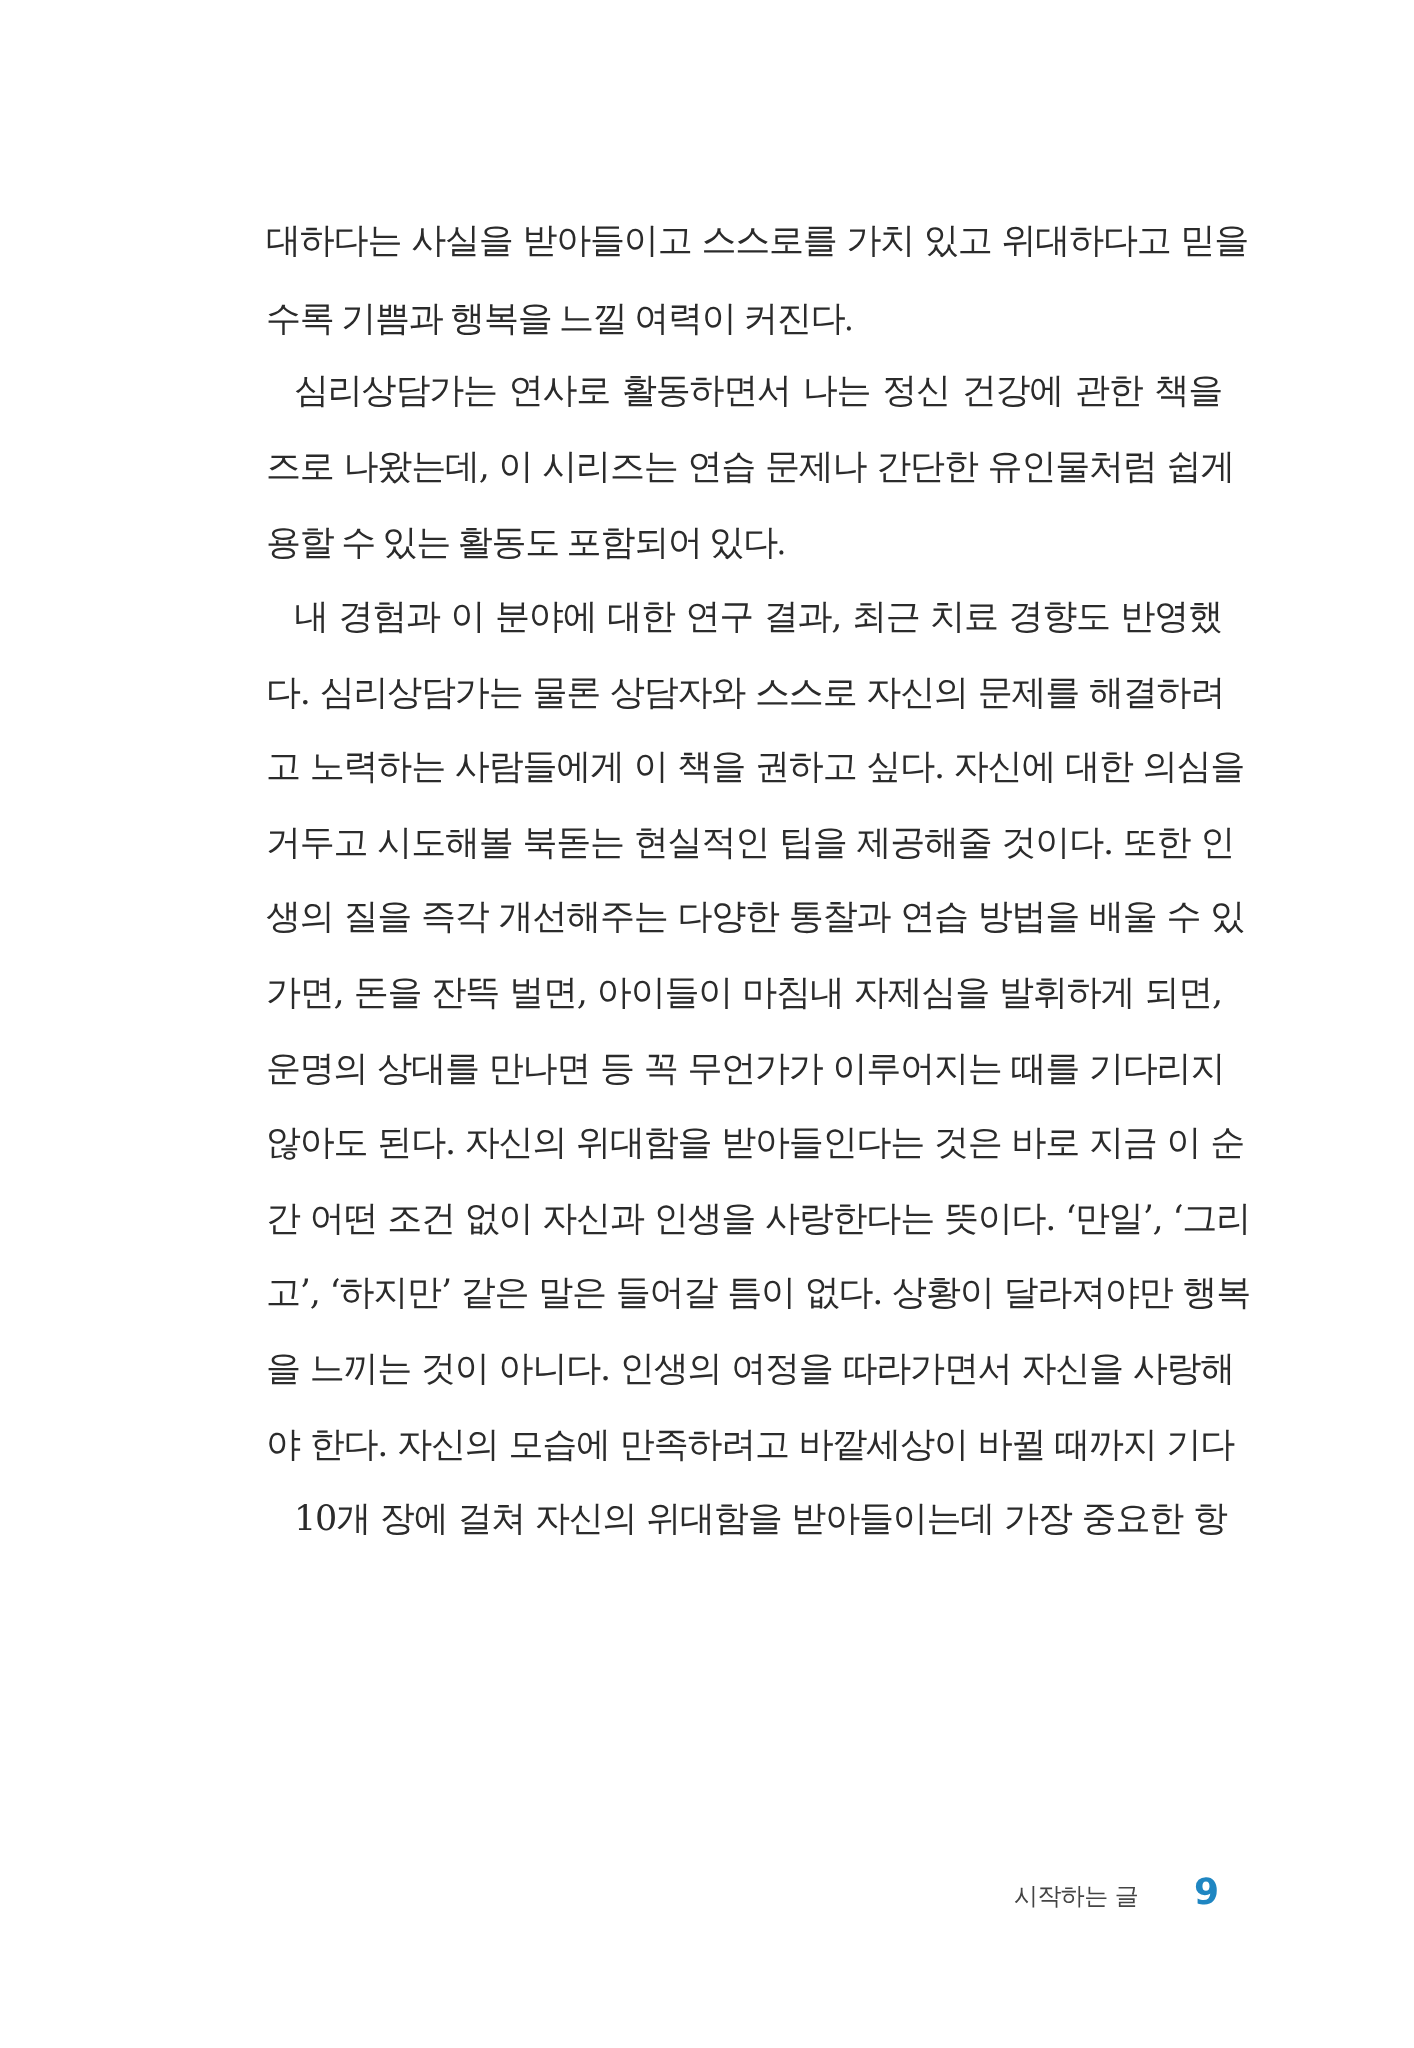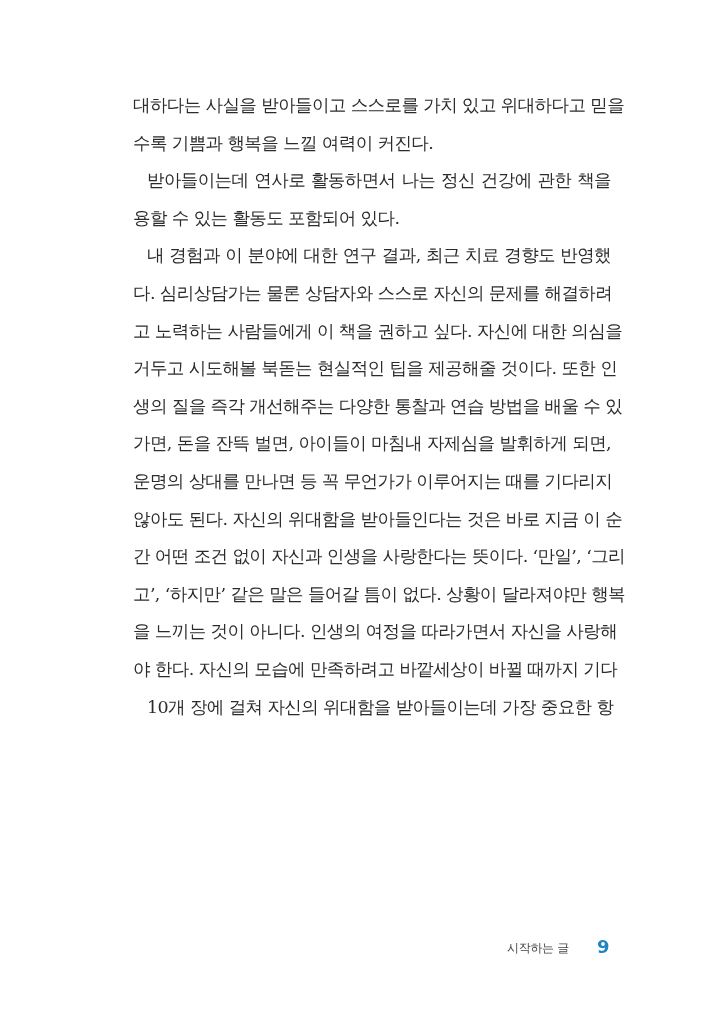--- a/index.html
+++ b/index.html
@@ -18,36 +18,37 @@
     .page {
       position: absolute;
       left: 0; top: 0;
       width: 707px;
       height: 1024px;
       background: #ffffff;
     }
     .body-text {
       position: absolute;
       left: 133px;
-      top: 87px;
+      top: 103px;
       width: 478px;
     }
     .line {
       display: block;
       height: 37.6px;
       line-height: 37.6px;
       font-size: 17.5px;
       white-space: nowrap;
       text-align: justify;
       text-align-last: justify;
       letter-spacing: -0.6px;
       color: #2b2b2b;
     }
     .line.last {
       text-align-last: left;
+      font-family: Liberation Serif, serif;
     }
     .line.indent {
       padding-left: 14px;
     }
     .footer {
       position: absolute;
       top: 937px;
       left: 0;
       width: 707px;
       height: 24px;
@@ -71,21 +72,22 @@
       color: #1f86c2;
     }
   </style>
 </head>
 <body>
 
 <div class="page">
   <div class="body-text">
     <span class="line">대하다는 사실을 받아들이고 스스로를 가치 있고 위대하다고 믿을</span>
     <span class="line last">수록 기쁨과 행복을 느낄 여력이 커진다.</span>
-    <span class="line indent">받아들이는데 연사로 활동하면서 나는 정신 건강에 관한 책을</span>
+    <span class="line indent">심리상담가는 연사로 활동하면서 나는 정신 건강에 관한 책을</span>
+    <span class="line">즈로 나왔는데, 이 시리즈는 연습 문제나 간단한 유인물처럼 쉽게</span>
     <span class="line last">용할 수 있는 활동도 포함되어 있다.</span>
     <span class="line indent">내 경험과 이 분야에 대한 연구 결과, 최근 치료 경향도 반영했</span>
     <span class="line">다. 심리상담가는 물론 상담자와 스스로 자신의 문제를 해결하려</span>
     <span class="line">고 노력하는 사람들에게 이 책을 권하고 싶다. 자신에 대한 의심을</span>
     <span class="line">거두고 시도해볼 북돋는 현실적인 팁을 제공해줄 것이다. 또한 인</span>
     <span class="line">생의 질을 즉각 개선해주는 다양한 통찰과 연습 방법을 배울 수 있</span>
     <span class="line">가면, 돈을 잔뜩 벌면, 아이들이 마침내 자제심을 발휘하게 되면,</span>
     <span class="line">운명의 상대를 만나면 등 꼭 무언가가 이루어지는 때를 기다리지</span>
     <span class="line">않아도 된다. 자신의 위대함을 받아들인다는 것은 바로 지금 이 순</span>
     <span class="line">간 어떤 조건 없이 자신과 인생을 사랑한다는 뜻이다. ‘만일’, ‘그리</span>

